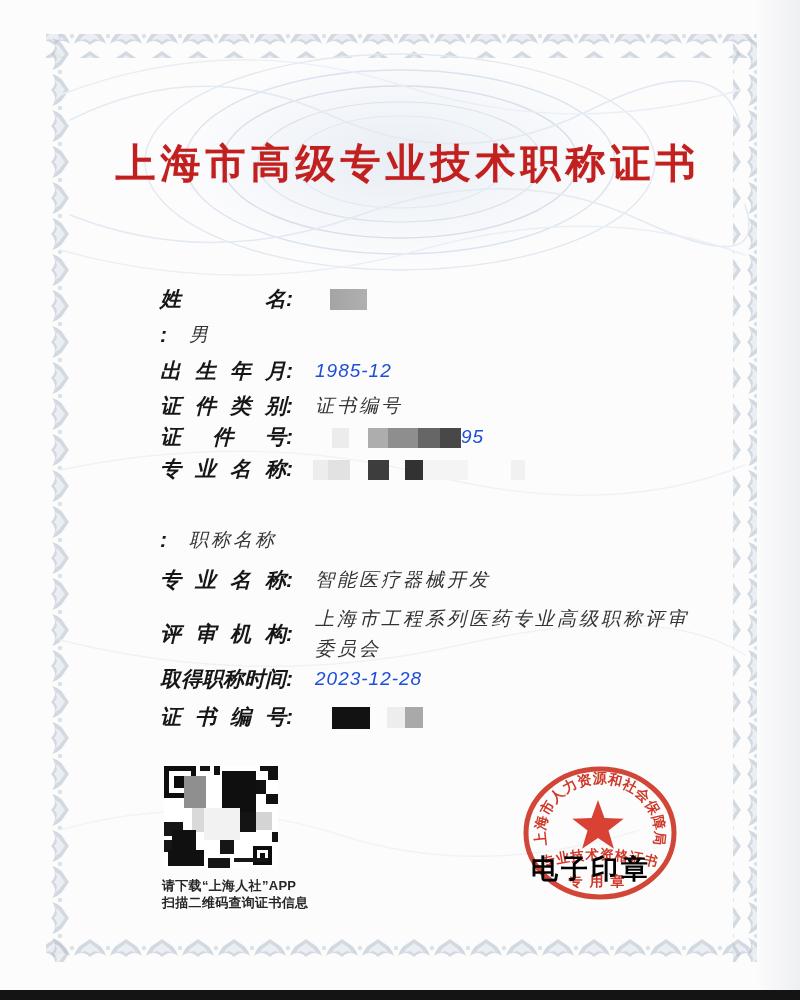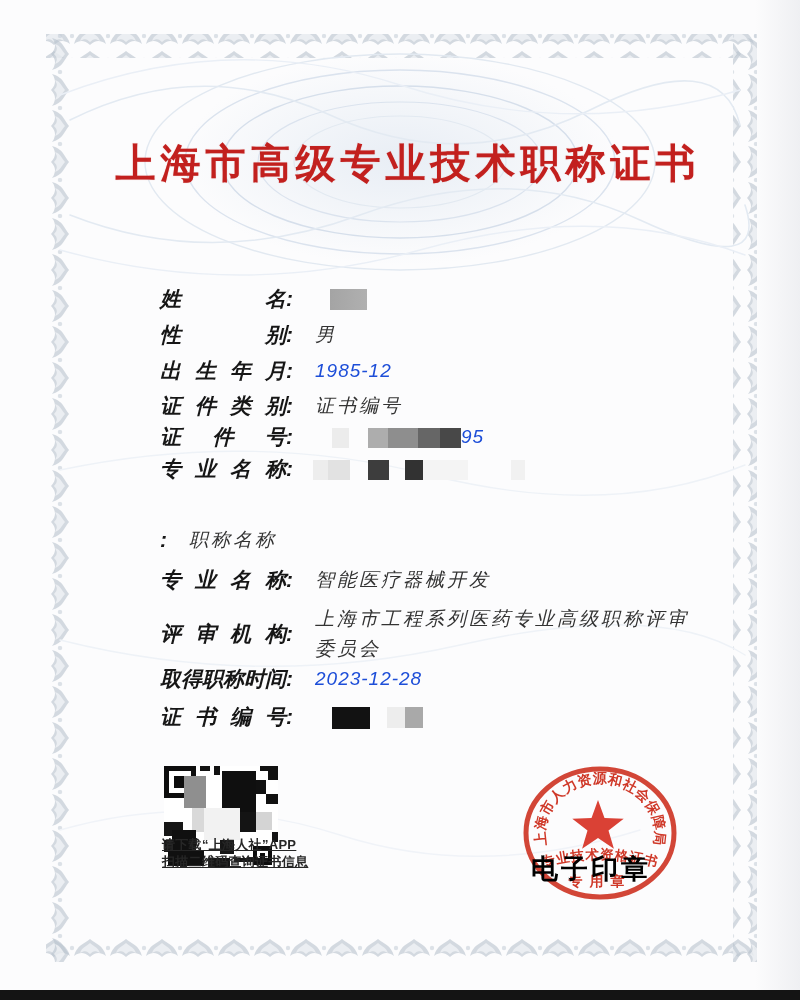--- a/index.html
+++ b/index.html
@@ -31,22 +31,22 @@
     text-align:justify; text-align-last:justify; line-height:26px; white-space:nowrap;
   }
   .colon { font-weight:bold; font-size:21px; color:#161616; line-height:26px; }
   .fvalue { margin-left:22px; font-size:19px; color:#2b2b2b; line-height:26px; }
   .v-kai { font-family:"Liberation Serif","DejaVu Serif",serif; letter-spacing:3px; color:#333; }
   .v-num { font-family:"Liberation Sans","DejaVu Sans",sans-serif; letter-spacing:1px; color:#1d4ed8; }
   .v-wrap { width:382px; line-height:30px; }
 
   .blk { display:inline-block; height:20px; vertical-align:middle; }
 
-  .qr-caption { position:absolute; left:162px; top:836px; font-size:13px; font-weight:bold;
-    color:#262626; line-height:17px; letter-spacing:.3px;text-decoration:underline; }
+  .qr-caption { position:absolute; left:162px; top:877px; font-size:13px; font-weight:bold;
+    color:#262626; line-height:17px; letter-spacing:.3px; }
 
   .seal-overlay { position:absolute; left:531px; top:851px; font-size:27px; font-weight:bold;
     color:#000000; letter-spacing:3px; }
 </style>
 </head>
 <body>
 
 <div class="photo">
 
   <svg class="layer" width="800" height="1000" aria-hidden="true">
@@ -94,21 +94,20 @@
 
   <div class="fields">
 
     <div class="row" style="top:286px">
       <span class="flabel">姓名</span>
         <span class="colon">:</span>
       <span class="fvalue"><span class="blk" style="width:37px;height:21px;margin-left:15px;background:linear-gradient(to right,#a4a4a4,#b0b0b0)"></span></span>
     </div>
 
     <div class="row" style="top:322px">
-      <span class="flabel">性别</span>
         <span class="colon">:</span>
       <span class="fvalue v-kai">男</span>
     </div>
 
     <div class="row" style="top:358px">
       <span class="flabel">出生年月</span>
         <span class="colon">:</span>
       <span class="fvalue v-num">1985-12</span>
     </div>
 

